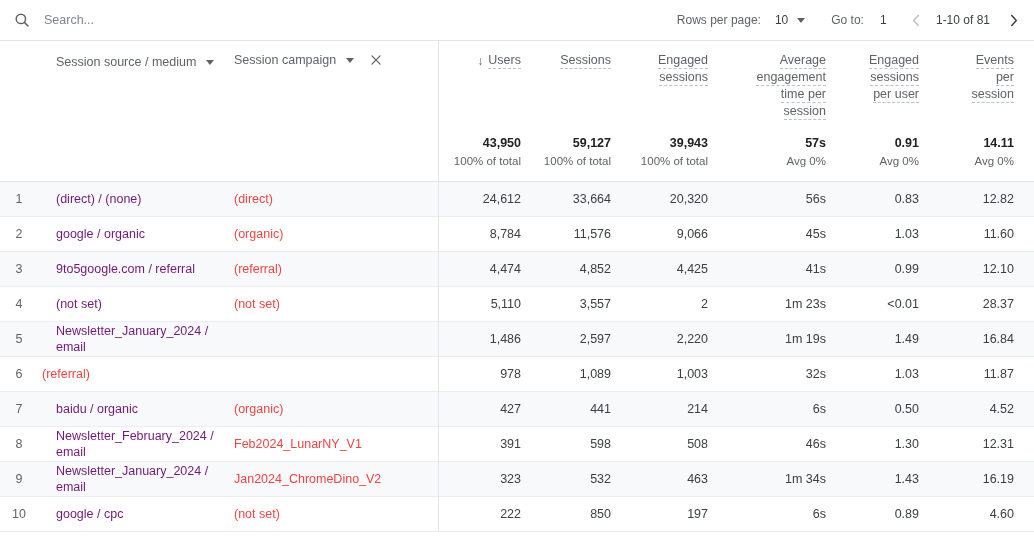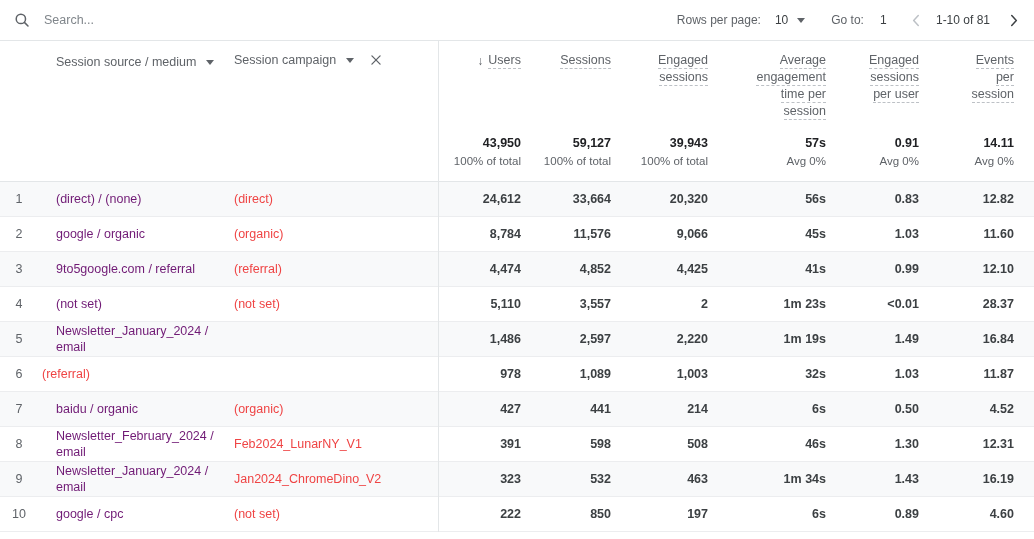--- a/index.html
+++ b/index.html
@@ -256,21 +256,21 @@
   }
   .cell-camp {
     flex: 1 1 auto;
     padding-left: 4px;
     padding-right: 8px;
     box-sizing: border-box;
     font-size: 12.5px;
     color: #ef4444;
     line-height: 16px;
   }
-  .row-metrics { flex: 1 1 auto; display: flex; font-weight: bold; }
+  .row-metrics { flex: 1 1 auto; display: flex; }
   .mcell {
     box-sizing: border-box;
     padding-right: 20px;
     text-align: right;
     font-size: 12.5px;
     color: #3c4043;
     line-height: 16px;
   }
 </style>
 </head>

